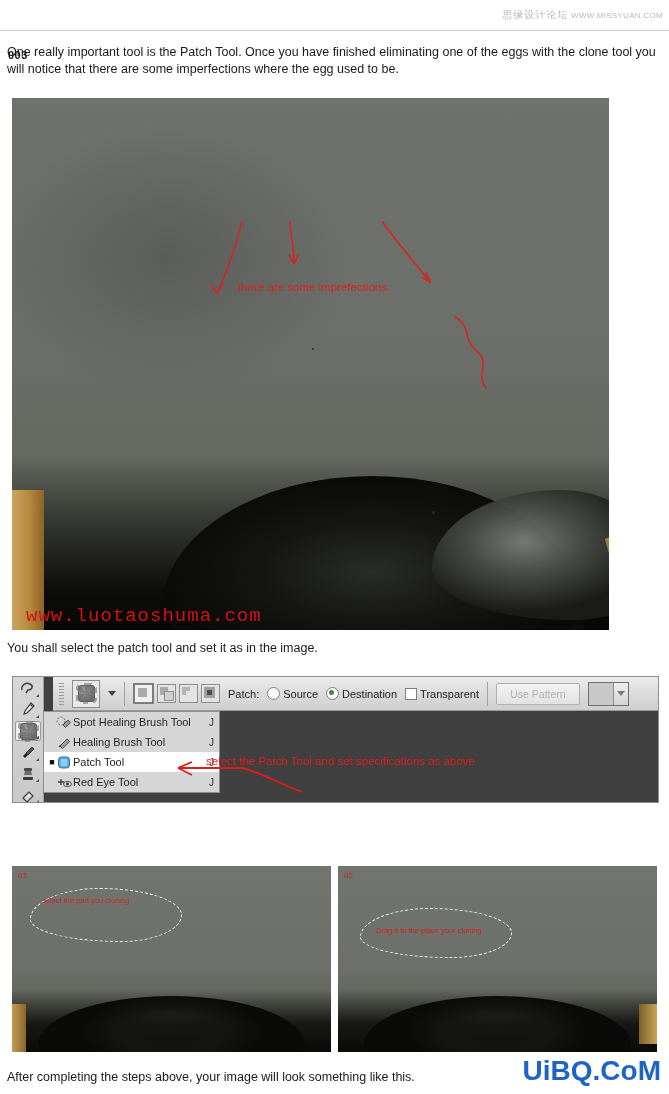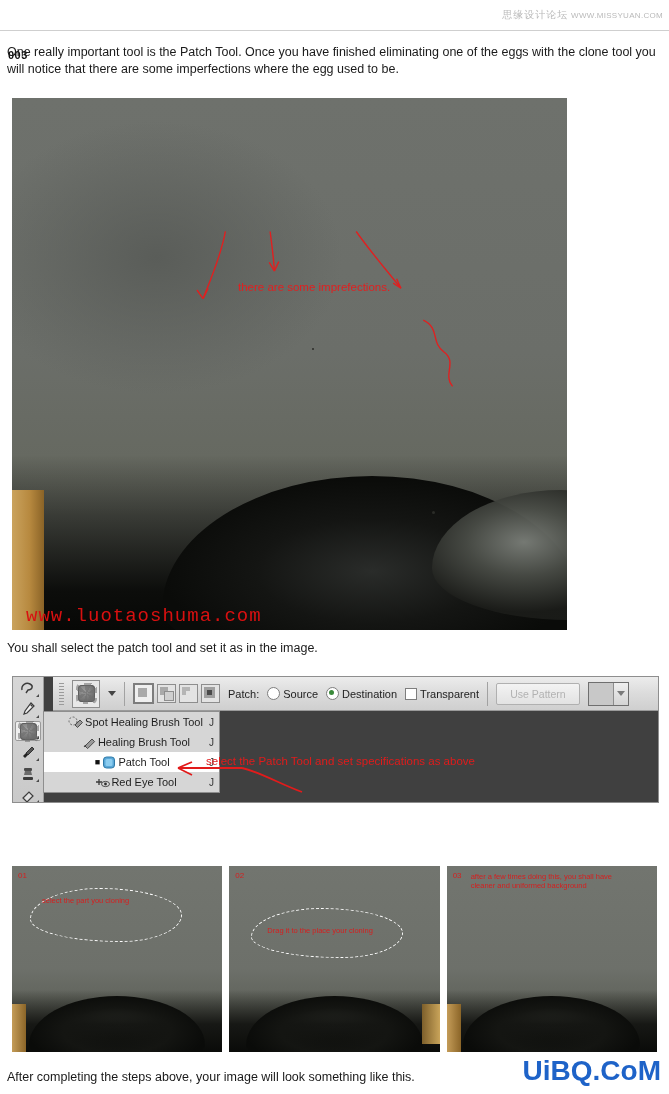--- a/index.html
+++ b/index.html
@@ -21,21 +21,21 @@
 
   
   .para{
     position:absolute;left:7px;width:655px;
     font-size:12.5px;color:#1a1a1a;line-height:17px;
     font-family:"Liberation Sans",sans-serif;
   }
 
   
   .photo1{
-    position:absolute;left:12px;top:98px;width:555px;height:532px;
+    position:absolute;left:12px;top:98px;width:597px;height:532px;
     background:
       radial-gradient(ellipse 300px 220px at 26% 30%, #5a5d59 0%, rgba(90,93,89,0) 62%),
       linear-gradient(to bottom,#6e716c 0%,#6b6e69 48%,#65685f 72%,#5c5f57 100%);
     overflow:hidden;
   }
   .p1-dark{
     position:absolute;left:0;bottom:0;width:100%;height:175px;
     background:
       radial-gradient(ellipse 210px 120px at 72% 100%, #3b3e3c 0%, rgba(59,62,60,0) 70%),
       linear-gradient(to bottom, rgba(40,42,40,0) 0%, rgba(22,23,21,.55) 35%, #0c0d0b 78%, #070806 100%);
@@ -130,21 +130,21 @@
   }
   .tbtn{width:24px;height:23px;display:flex;align-items:center;justify-content:center;position:relative;}
   .tbtn.sel{background:#eeeeee;border:1px solid #9a9a9a;border-radius:2px;}
   .tbtn .cnr{position:absolute;right:1px;bottom:1px;width:0;height:0;border-left:3px solid transparent;border-bottom:3px solid #4a4a4a;}
 
   .menu{
     position:absolute;left:30px;top:34px;width:175px;
     background:#d6d6d6;border:1px solid #8e8e8e;
     font-size:11px;color:#1e1e1e;
   }
-  .mrow{height:20px;display:flex;align-items:center;padding:0 4px;position:relative;justify-content:center;}
+  .mrow{height:20px;display:flex;align-items:center;padding:0 4px;position:relative;}
   .mrow.sel{background:#ffffff;}
   .mbullet{width:8px;text-align:center;font-size:9px;color:#111;}
   .micon{width:17px;height:15px;position:relative;flex:0 0 17px;}
   .mkey{position:absolute;right:5px;font-size:10px;color:#333;}
   .mname{white-space:nowrap;}
   .ps-note{
     position:absolute;left:206px;top:755px;font-size:11.5px;color:#e11b1b;white-space:nowrap;
     font-family:"Liberation Sans",sans-serif;
   }
 
@@ -384,25 +384,18 @@
 
     <div class="cell">
       <div class="dark"></div>
       <div class="eggs"></div>
       <div class="woodr"></div>
       <div class="num">02</div>
       <div class="marquee" style="left:22px;top:42px;width:150px;height:48px;"></div>
       <div class="cnote" style="left:38px;top:60px;width:130px;">Drag it to the place your cloning</div>
     </div>
 
-    <div class="cell">
-      <div class="dark"></div>
-      <div class="eggs"></div>
-      <div class="wood"></div>
-      <div class="num">03</div>
-      <div class="cnote" style="left:24px;top:6px;width:165px;">after a few times doing this, you shall have cleaner and uniformed background</div>
-    </div>
   </div>
 
   <div class="footer-note">After completing the steps above, your image will look something like this.</div>
   <div class="uibq">UiBQ.CoM</div>
 
 </div>
 
 </body></html>

